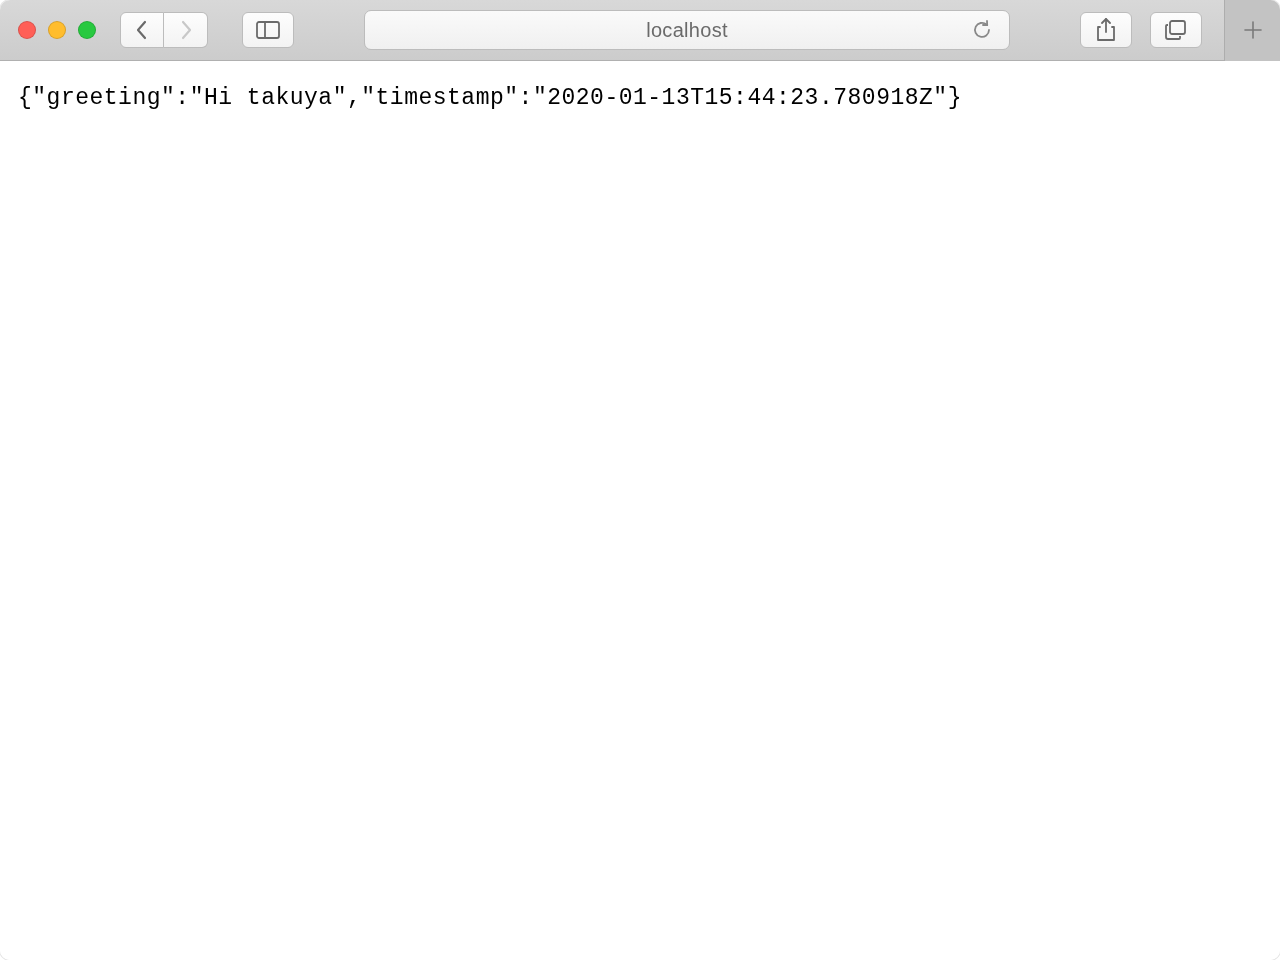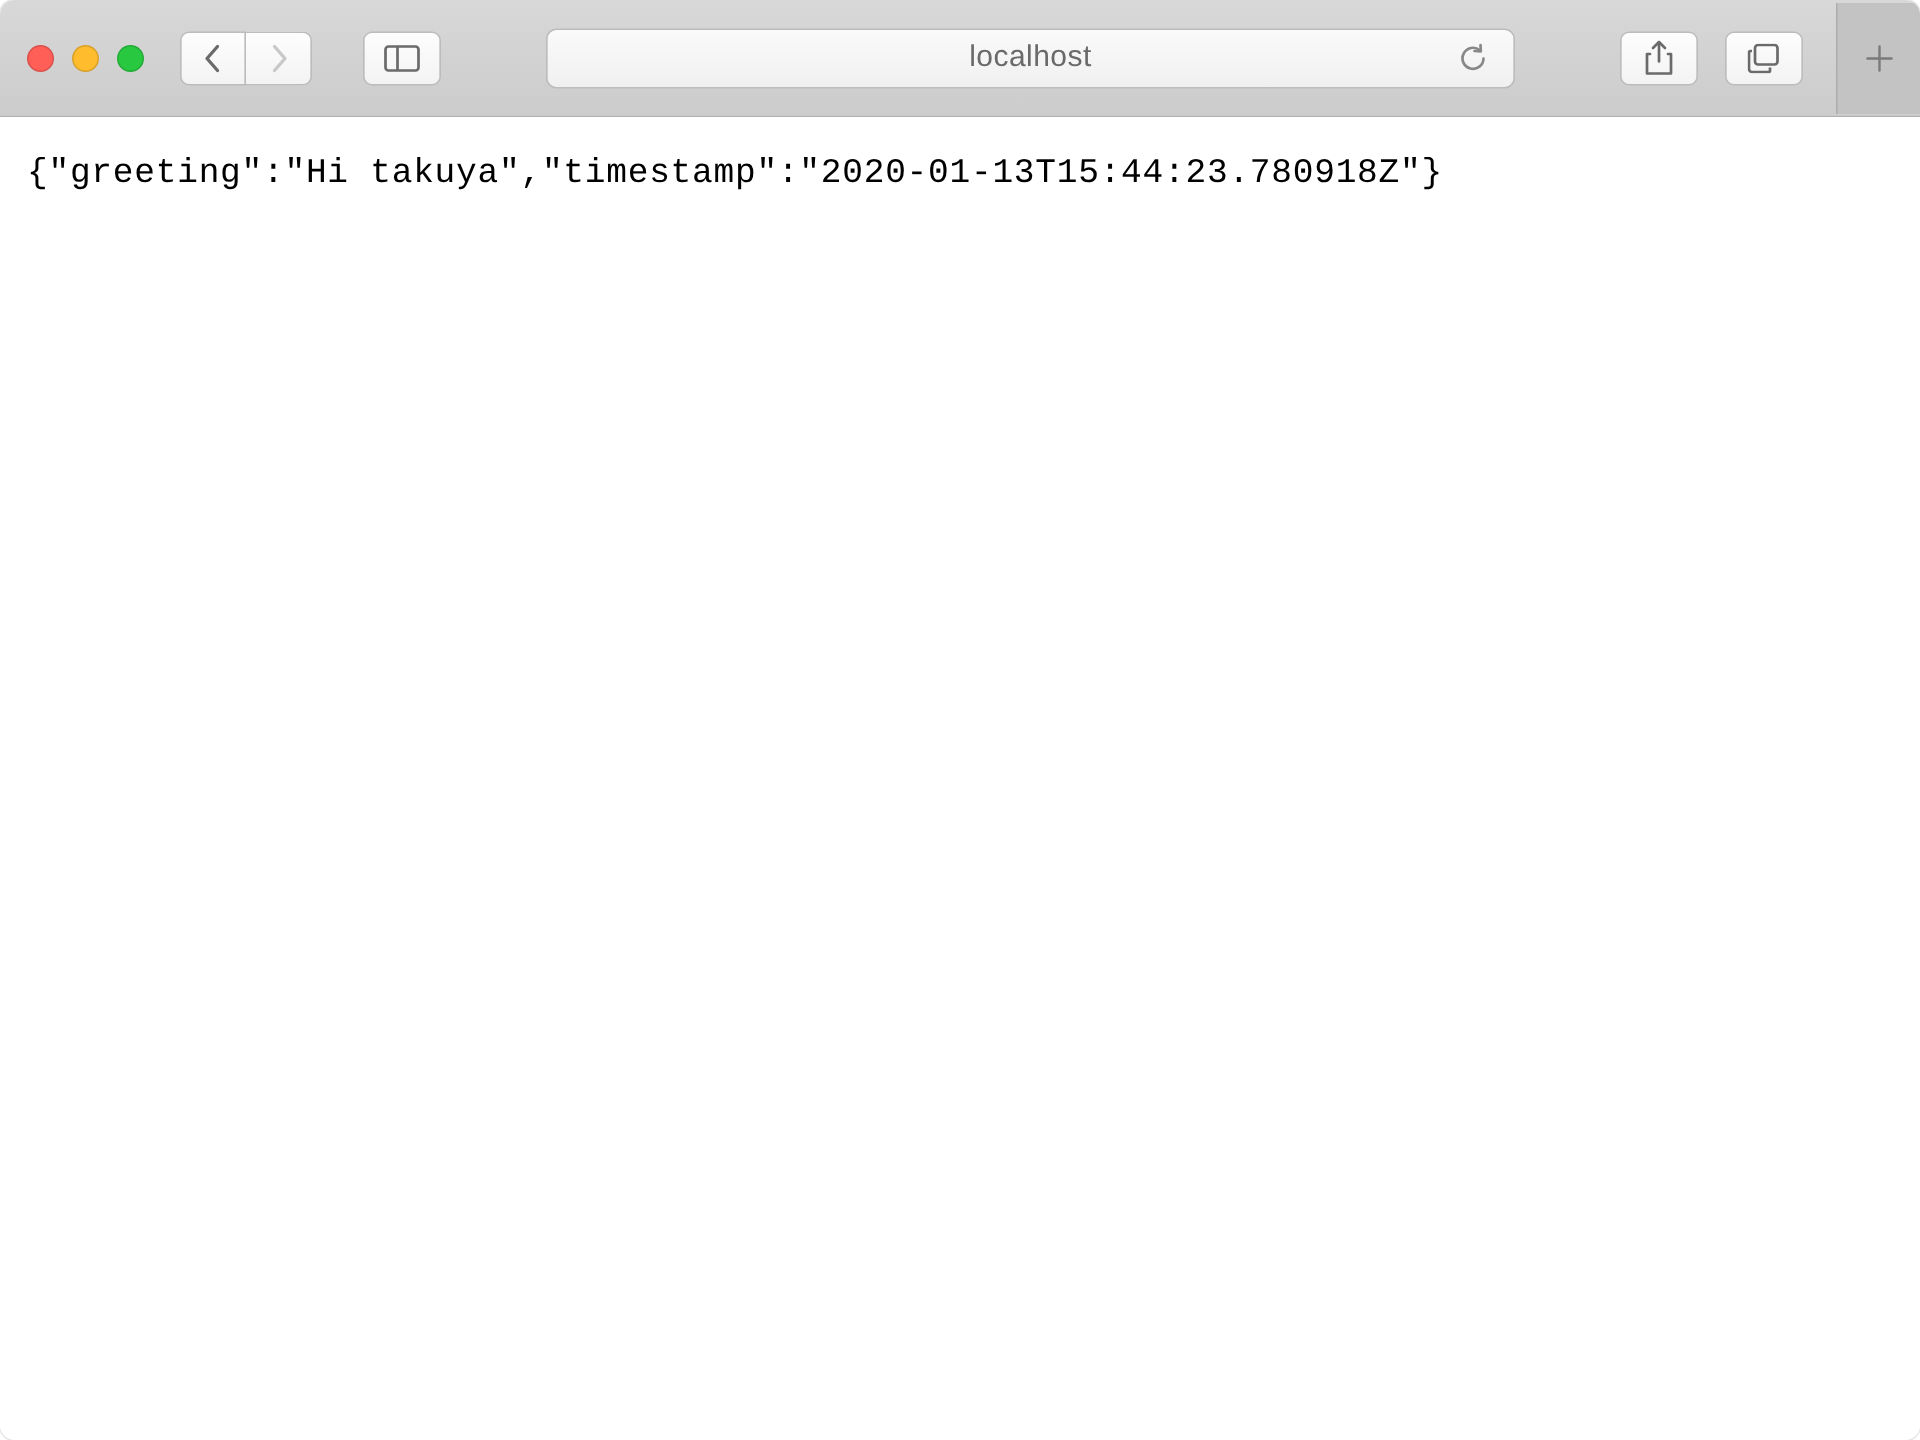--- a/index.html
+++ b/index.html
@@ -17,21 +17,21 @@
     .window {
       width: 100%;
       height: 100%;
       display: flex;
       flex-direction: column;
       border-radius: 10px;
       overflow: hidden;
       box-shadow: 0 0 0 1px rgba(0,0,0,0.1);
     }
     .toolbar {
-      height: 78px;
+      height: 61px;
       background: linear-gradient(to bottom, #d8d8d8, #cccccc);
       border-bottom: 1px solid #b0b0b0;
       display: flex;
       align-items: center;
       padding: 12px 18px;
       gap: 10px;
     }
     .traffic-lights {
       display: flex;
       gap: 12px;

